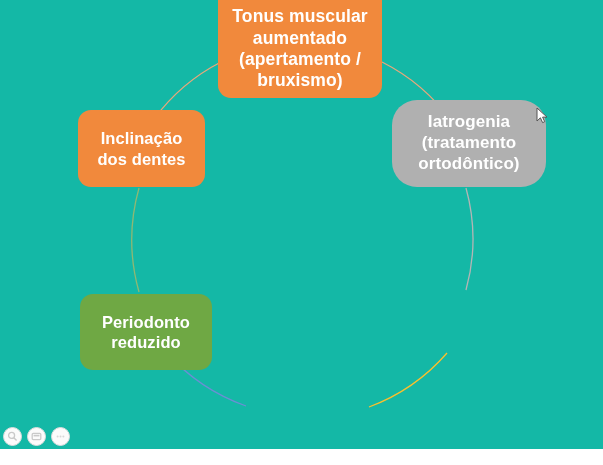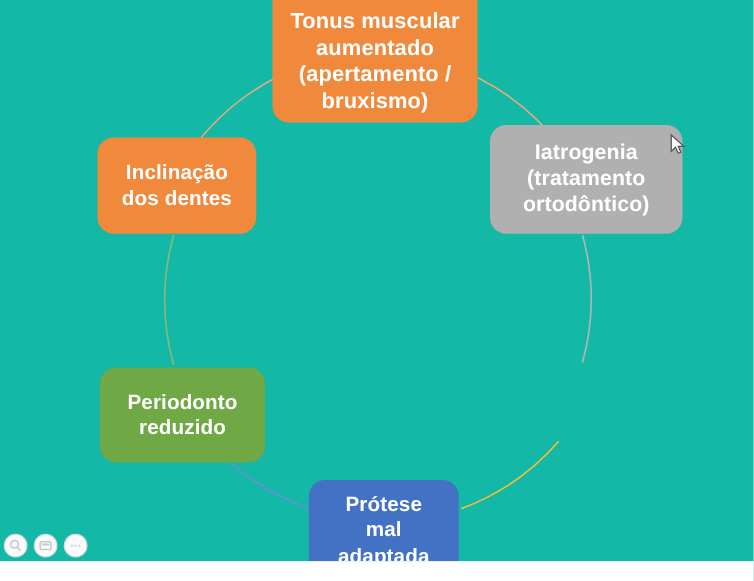--- a/index.html
+++ b/index.html
@@ -43,21 +43,21 @@
   #node-tonus {
     left: 218px; top: 0px; width: 164px; height: 98px;
     background: #F1893C;
     font-size: 17.5px;
     border-radius: 0 0 13px 13px;
   }
   #node-iatrogenia {
     left: 392px; top: 100px; width: 154px; height: 87px;
     background: #B0B0B0;
     font-size: 17px;
-    border-radius: 13px;
+    border-radius: 25px;
   }
   #node-restauracoes {
     left: 400px; top: 292px; width: 138px; height: 78px;
     background: #FBBC09;
     font-size: 16.5px;
     border-radius: 13px;
   }
   #node-protese {
     left: 247px; top: 384px; width: 120px; height: 81px;
     background: #4372C4;
@@ -132,23 +132,20 @@
   <div class="node" id="node-tonus">Tonus muscular
 aumentado
 (apertamento /
 bruxismo)</div>
 
   <div class="node" id="node-iatrogenia">Iatrogenia
 (tratamento
 ortodôntico)</div>
 
 
-  <div class="node" id="node-protese">Prótese
-mal
-adaptada</div>
 
   <div class="node" id="node-inclinacao">Inclinação
 dos dentes</div>
 
   <div class="node" id="node-periodonto">Periodonto
 reduzido</div>
 
   <svg id="cursor" viewBox="0 0 14 18">
     <path d="M1 1 L1 14 L4.4 10.8 L6.6 15.6 L8.7 14.7 L6.6 10.1 L11 10.1 Z" fill="#ffffff" stroke="#555555" stroke-width="1"></path>
   </svg>

